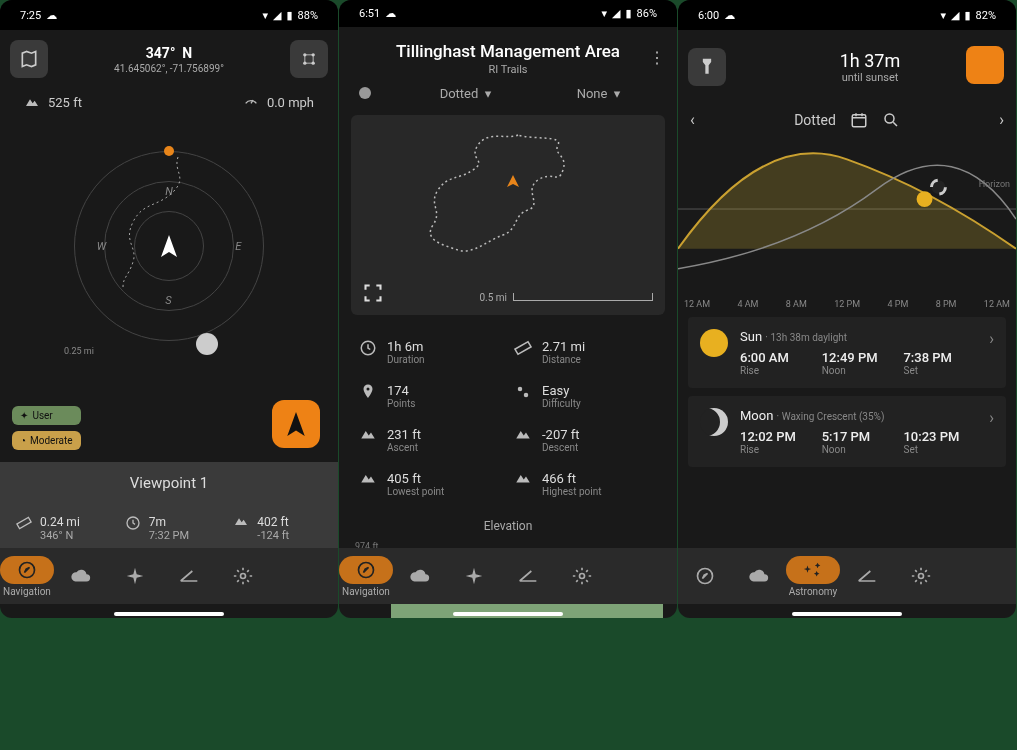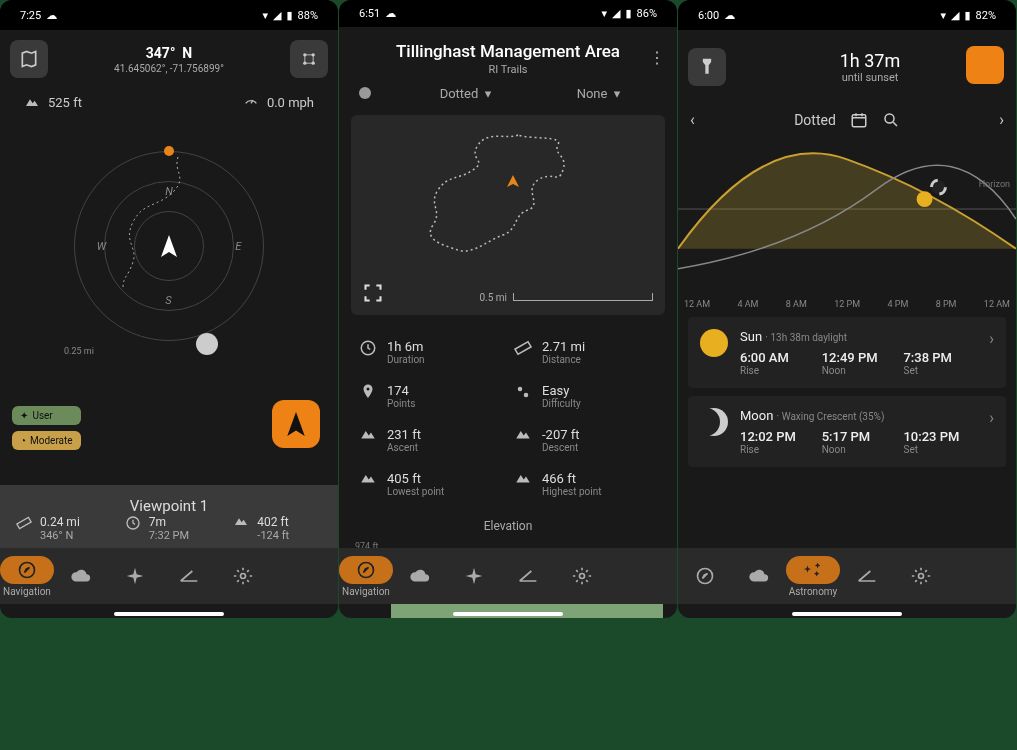--- a/index.html
+++ b/index.html
@@ -25,21 +25,21 @@
 .moon-dot{position:absolute;width:22px;height:22px;background:#ccc;border-radius:50%;bottom:-14px;right:46px;}
 .north-dot{position:absolute;width:10px;height:10px;background:#e8851a;border-radius:50%;top:-5px;left:50%;transform:translateX(-50%);}
 .pointer{position:absolute;top:50%;left:50%;transform:translate(-50%,-50%);color:#fff;}
 .radius-label{position:absolute;bottom:20px;left:64px;font-size:9px;color:#888;}
 .badges{position:absolute;bottom:168px;left:12px;display:flex;flex-direction:column;gap:6px;}
 .badge{display:flex;align-items:center;gap:4px;font-size:10px;padding:4px 8px;border-radius:6px;color:#111;}
 .badge.user{background:#6b8b5b;}
 .badge.mod{background:#c9a04a;}
 .fab{position:absolute;bottom:170px;right:18px;width:48px;height:48px;background:#ee8215;border-radius:12px;display:flex;align-items:center;justify-content:center;}
 .bottom-card{position:absolute;bottom:60px;left:0;right:0;background:#3a3a3a;padding:12px 16px 16px;color:#ddd;}
-.bc-title{text-align:center;font-size:15px;margin-bottom:0;}
+.bc-title{text-align:center;font-size:15px;margin-bottom:23px;}
 .bc-row{display:flex;gap:20px;}
 .bc-item{display:flex;gap:8px;flex:1;}
 .bc-item .vals{display:flex;flex-direction:column;font-size:12px;}
 .bc-item .vals span:nth-child(2){font-size:11px;color:#aaa;}
 .navbar{position:absolute;bottom:14px;left:0;right:0;height:56px;background:#2a2a2a;display:flex;align-items:center;justify-content:flex-start;}
 .navitem{display:flex;flex-direction:column;align-items:center;gap:2px;color:#aaa;font-size:10px;}
 .navitem.active .icon{background:#c6711a;border-radius:14px;}
 .navitem .icon{width:54px;height:28px;display:flex;align-items:center;justify-content:center;}
 .s2-header{text-align:center;color:#fff;padding:14px 0 4px;}
 .s2-header .ht{font-size:17px;font-weight:500;}

